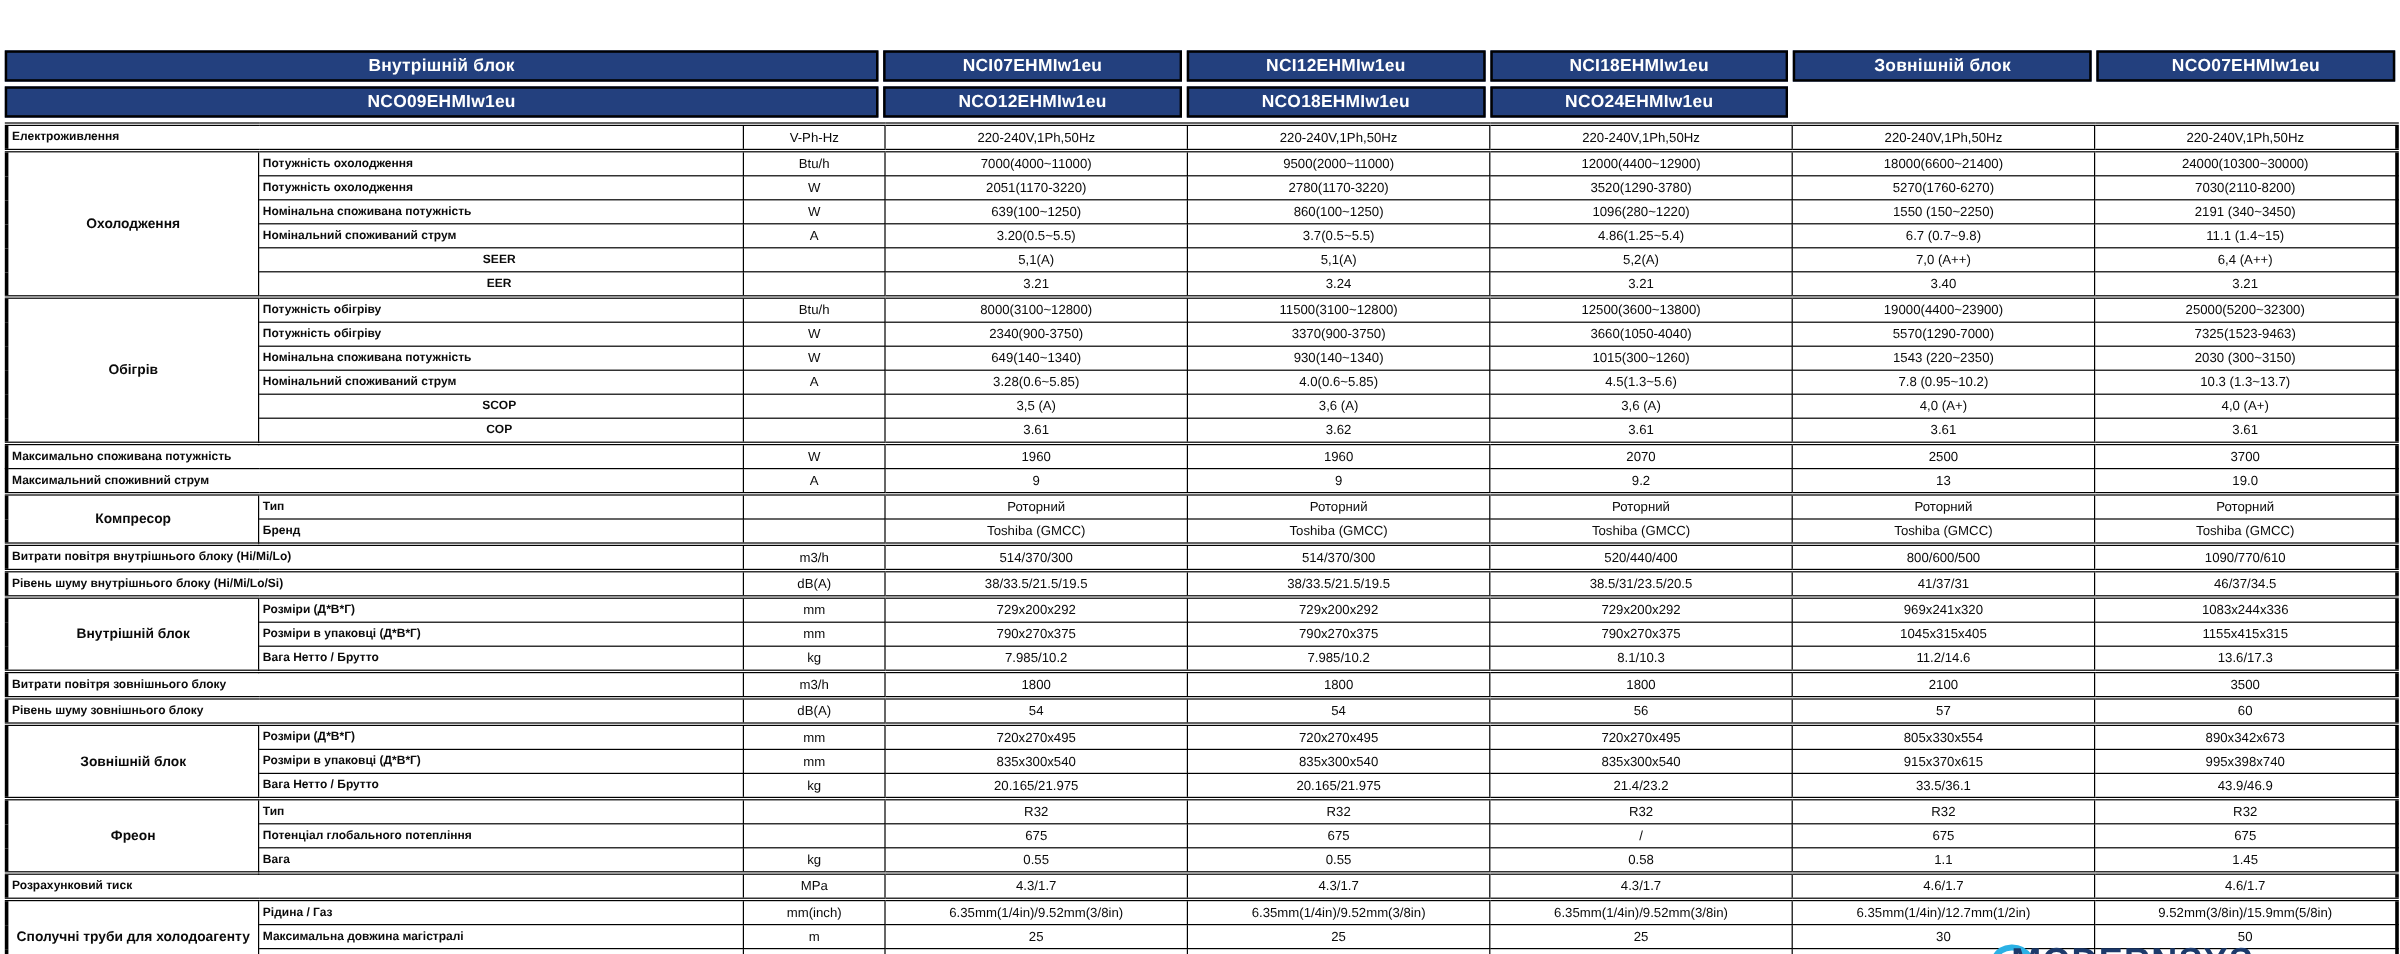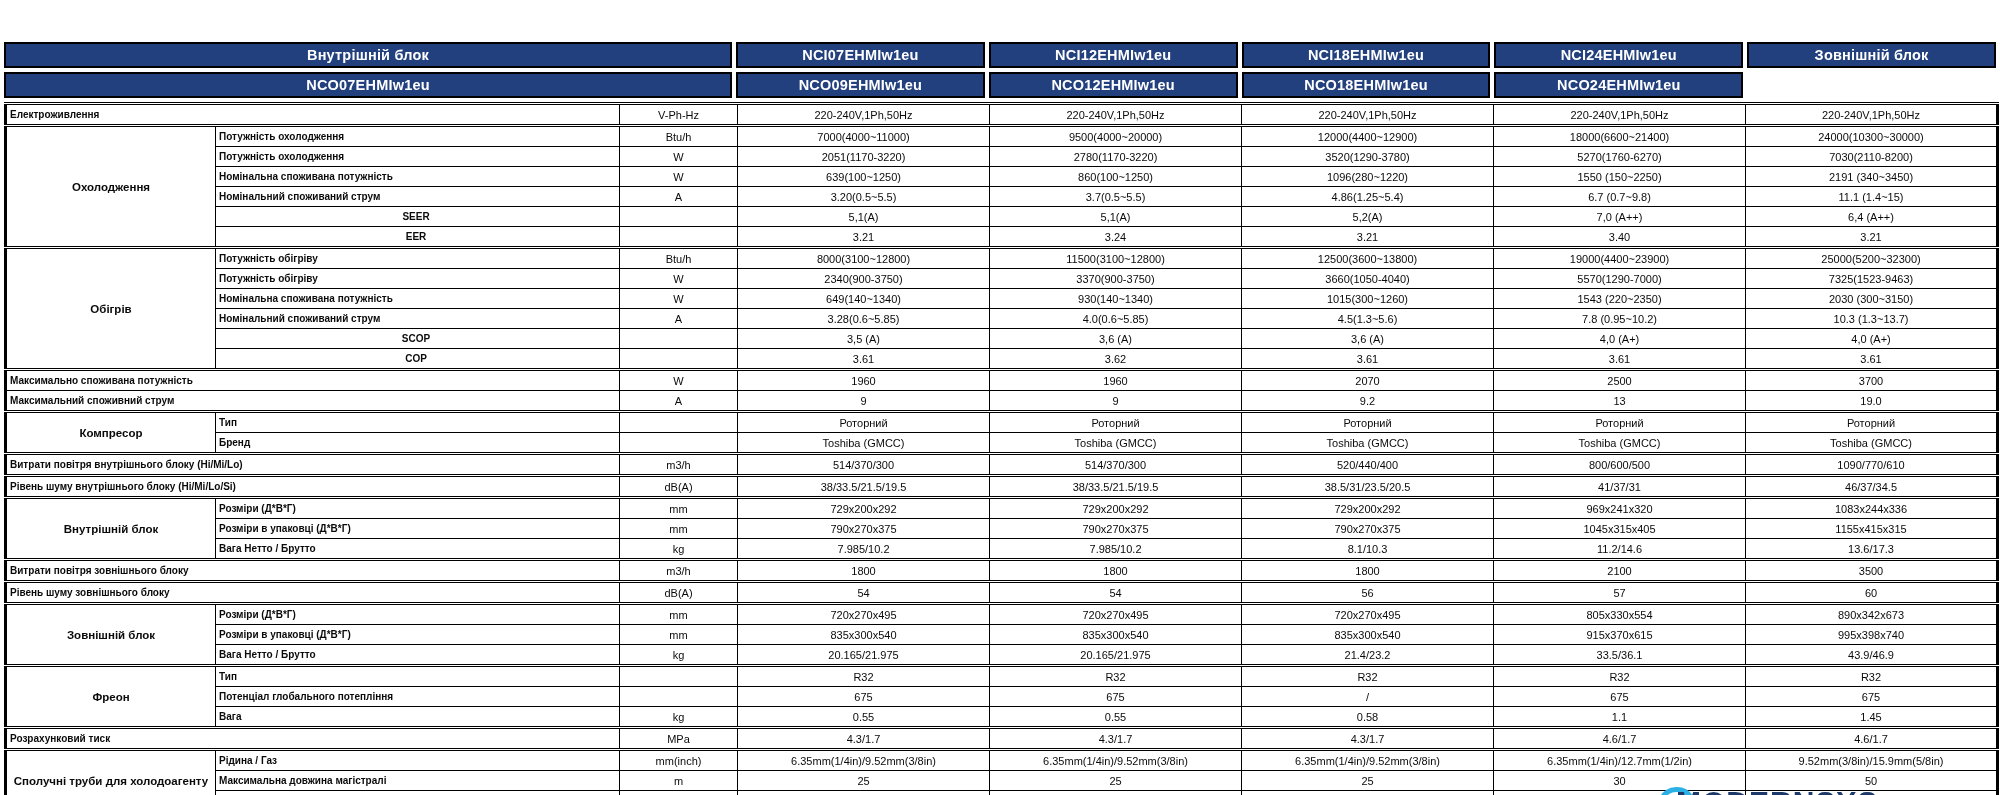--- a/index.html
+++ b/index.html
@@ -29,21 +29,20 @@
 </head>
 <body>
 
 <div class="sheet">
 
   <div class="hdr-grid">
       <div class="hcell">Внутрішній блок</div>
       <div class="hcell">NCI07EHMIw1eu</div>
       <div class="hcell">NCI12EHMIw1eu</div>
       <div class="hcell">NCI18EHMIw1eu</div>
-      <div class="hcell">NCI24EHMIw1eu</div>
       <div class="hcell">Зовнішній блок</div>
       <div class="hcell">NCO07EHMIw1eu</div>
       <div class="hcell">NCO09EHMIw1eu</div>
       <div class="hcell">NCO12EHMIw1eu</div>
       <div class="hcell">NCO18EHMIw1eu</div>
       <div class="hcell">NCO24EHMIw1eu</div>
     </div>
 
   <table class="spec">
     <colgroup>
@@ -64,21 +63,21 @@
           <td class="val">220-240V,1Ph,50Hz</td>
           <td class="val">220-240V,1Ph,50Hz</td>
           <td class="val">220-240V,1Ph,50Hz</td>
           <td class="val">220-240V,1Ph,50Hz</td>
         </tr>
         <tr class="thick">
           <td class="group" rowspan="6">Охолодження</td>
           <td class="label">Потужність охолодження</td>
           <td class="unit">Btu/h</td>
           <td class="val">7000(4000~11000)</td>
-          <td class="val">9500(4000~20000)</td>
+          <td class="val">9500(2000~11000)</td>
           <td class="val">12000(4400~12900)</td>
           <td class="val">18000(6600~21400)</td>
           <td class="val">24000(10300~30000)</td>
         </tr>
         <tr>
           <td class="label">Потужність охолодження</td>
           <td class="unit">W</td>
           <td class="val">2051(1170-3220)</td>
           <td class="val">2780(1170-3220)</td>
           <td class="val">3520(1290-3780)</td>

